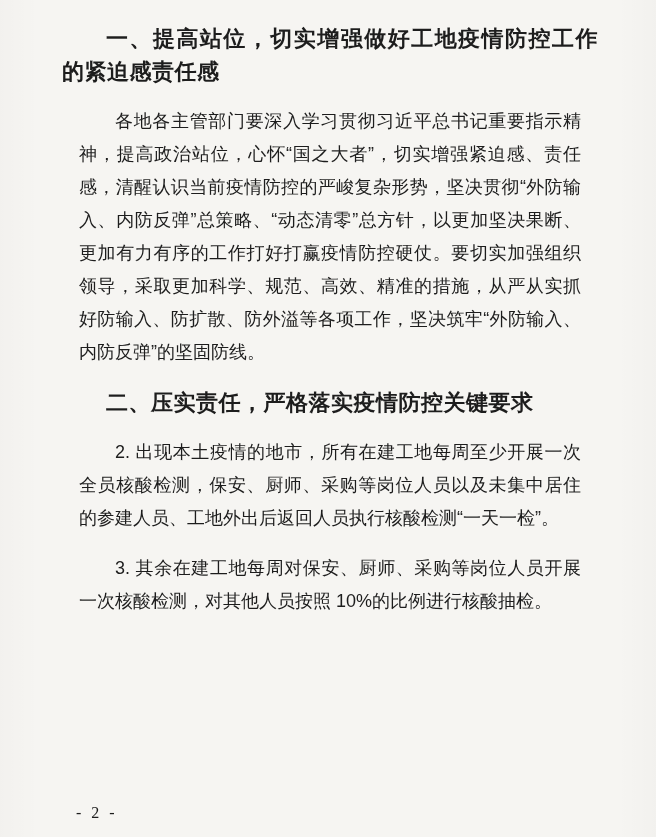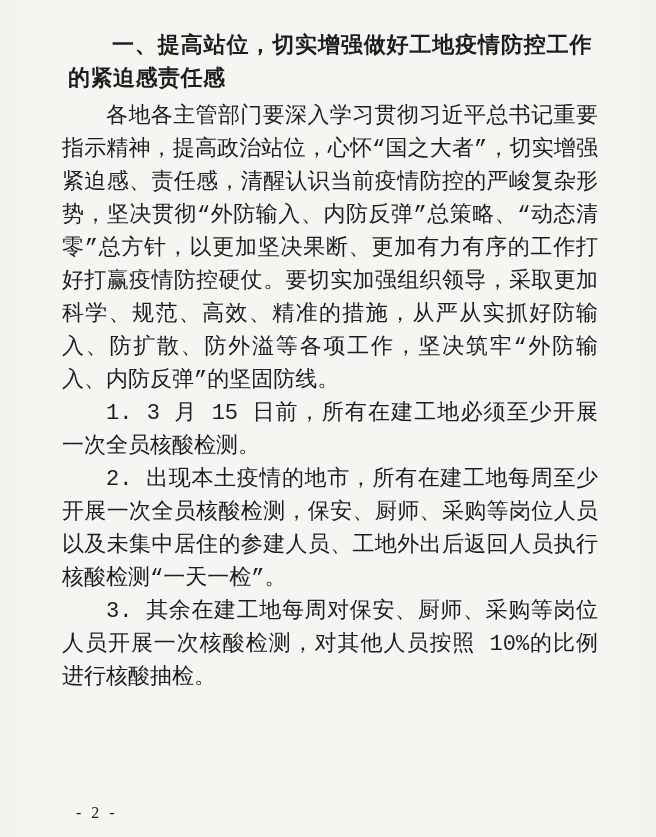--- a/index.html
+++ b/index.html
@@ -21,32 +21,32 @@
     color: var(--ink, #1d1d1d);
     background:
       linear-gradient(90deg, rgba(0,0,0,0.015), rgba(0,0,0,0) 6%, rgba(0,0,0,0) 94%, rgba(0,0,0,0.015)),
       var(--paper, #f6f5f2);
   }
   .doc-heading {
     font-family: "Liberation Sans", "DejaVu Sans", sans-serif;
     font-weight: 700;
     font-size: 22px;
     line-height: 33px;
-    margin: 6px;
+    margin: 0;
     text-indent: 2em;
     text-align: justify;
     text-justify: inter-ideograph;
     letter-spacing: 0.5px;
   }
   .doc-para {
-    font-family: Liberation Mono, monospace;
+    font-family: Liberation Sans, sans-serif;
     font-weight: 400;
-    font-size: 22px;
+    font-size: 18px;
     line-height: 33px;
-    margin: 0;
+    margin: 17px;
     text-indent: 2em;
     text-align: justify;
     text-justify: inter-ideograph;
   }
   .page-number {
     position: absolute;
     left: 76px;
     top: 804px;
     font-family: "Liberation Serif", "DejaVu Serif", serif;
     font-size: 16px;
@@ -56,23 +56,23 @@
 </style>
 </head>
 <body>
 
 <div class="scan-page">
 
   <h2 class="doc-heading">一、提高站位，切实增强做好工地疫情防控工作的紧迫感责任感</h2>
 
   <p class="doc-para">各地各主管部门要深入学习贯彻习近平总书记重要指示精神，提高政治站位，心怀“国之大者”，切实增强紧迫感、责任感，清醒认识当前疫情防控的严峻复杂形势，坚决贯彻“外防输入、内防反弹”总策略、“动态清零”总方针，以更加坚决果断、更加有力有序的工作打好打赢疫情防控硬仗。要切实加强组织领导，采取更加科学、规范、高效、精准的措施，从严从实抓好防输入、防扩散、防外溢等各项工作，坚决筑牢“外防输入、内防反弹”的坚固防线。</p>
 
+  <h2 class="doc-heading">二、压实责任，严格落实疫情防控关键要求</h2>
 
 
-  <p class="doc-para">1. 3 月 15 日前，所有在建工地必须至少开展一次全员核酸检测。</p>
 
   <p class="doc-para">2. 出现本土疫情的地市，所有在建工地每周至少开展一次全员核酸检测，保安、厨师、采购等岗位人员以及未集中居住的参建人员、工地外出后返回人员执行核酸检测“一天一检”。</p>
 
   <p class="doc-para">3. 其余在建工地每周对保安、厨师、采购等岗位人员开展一次核酸检测，对其他人员按照 10%的比例进行核酸抽检。</p>
 
   <div class="page-number">- 2 -</div>
 
 </div>
 
 </body></html>

